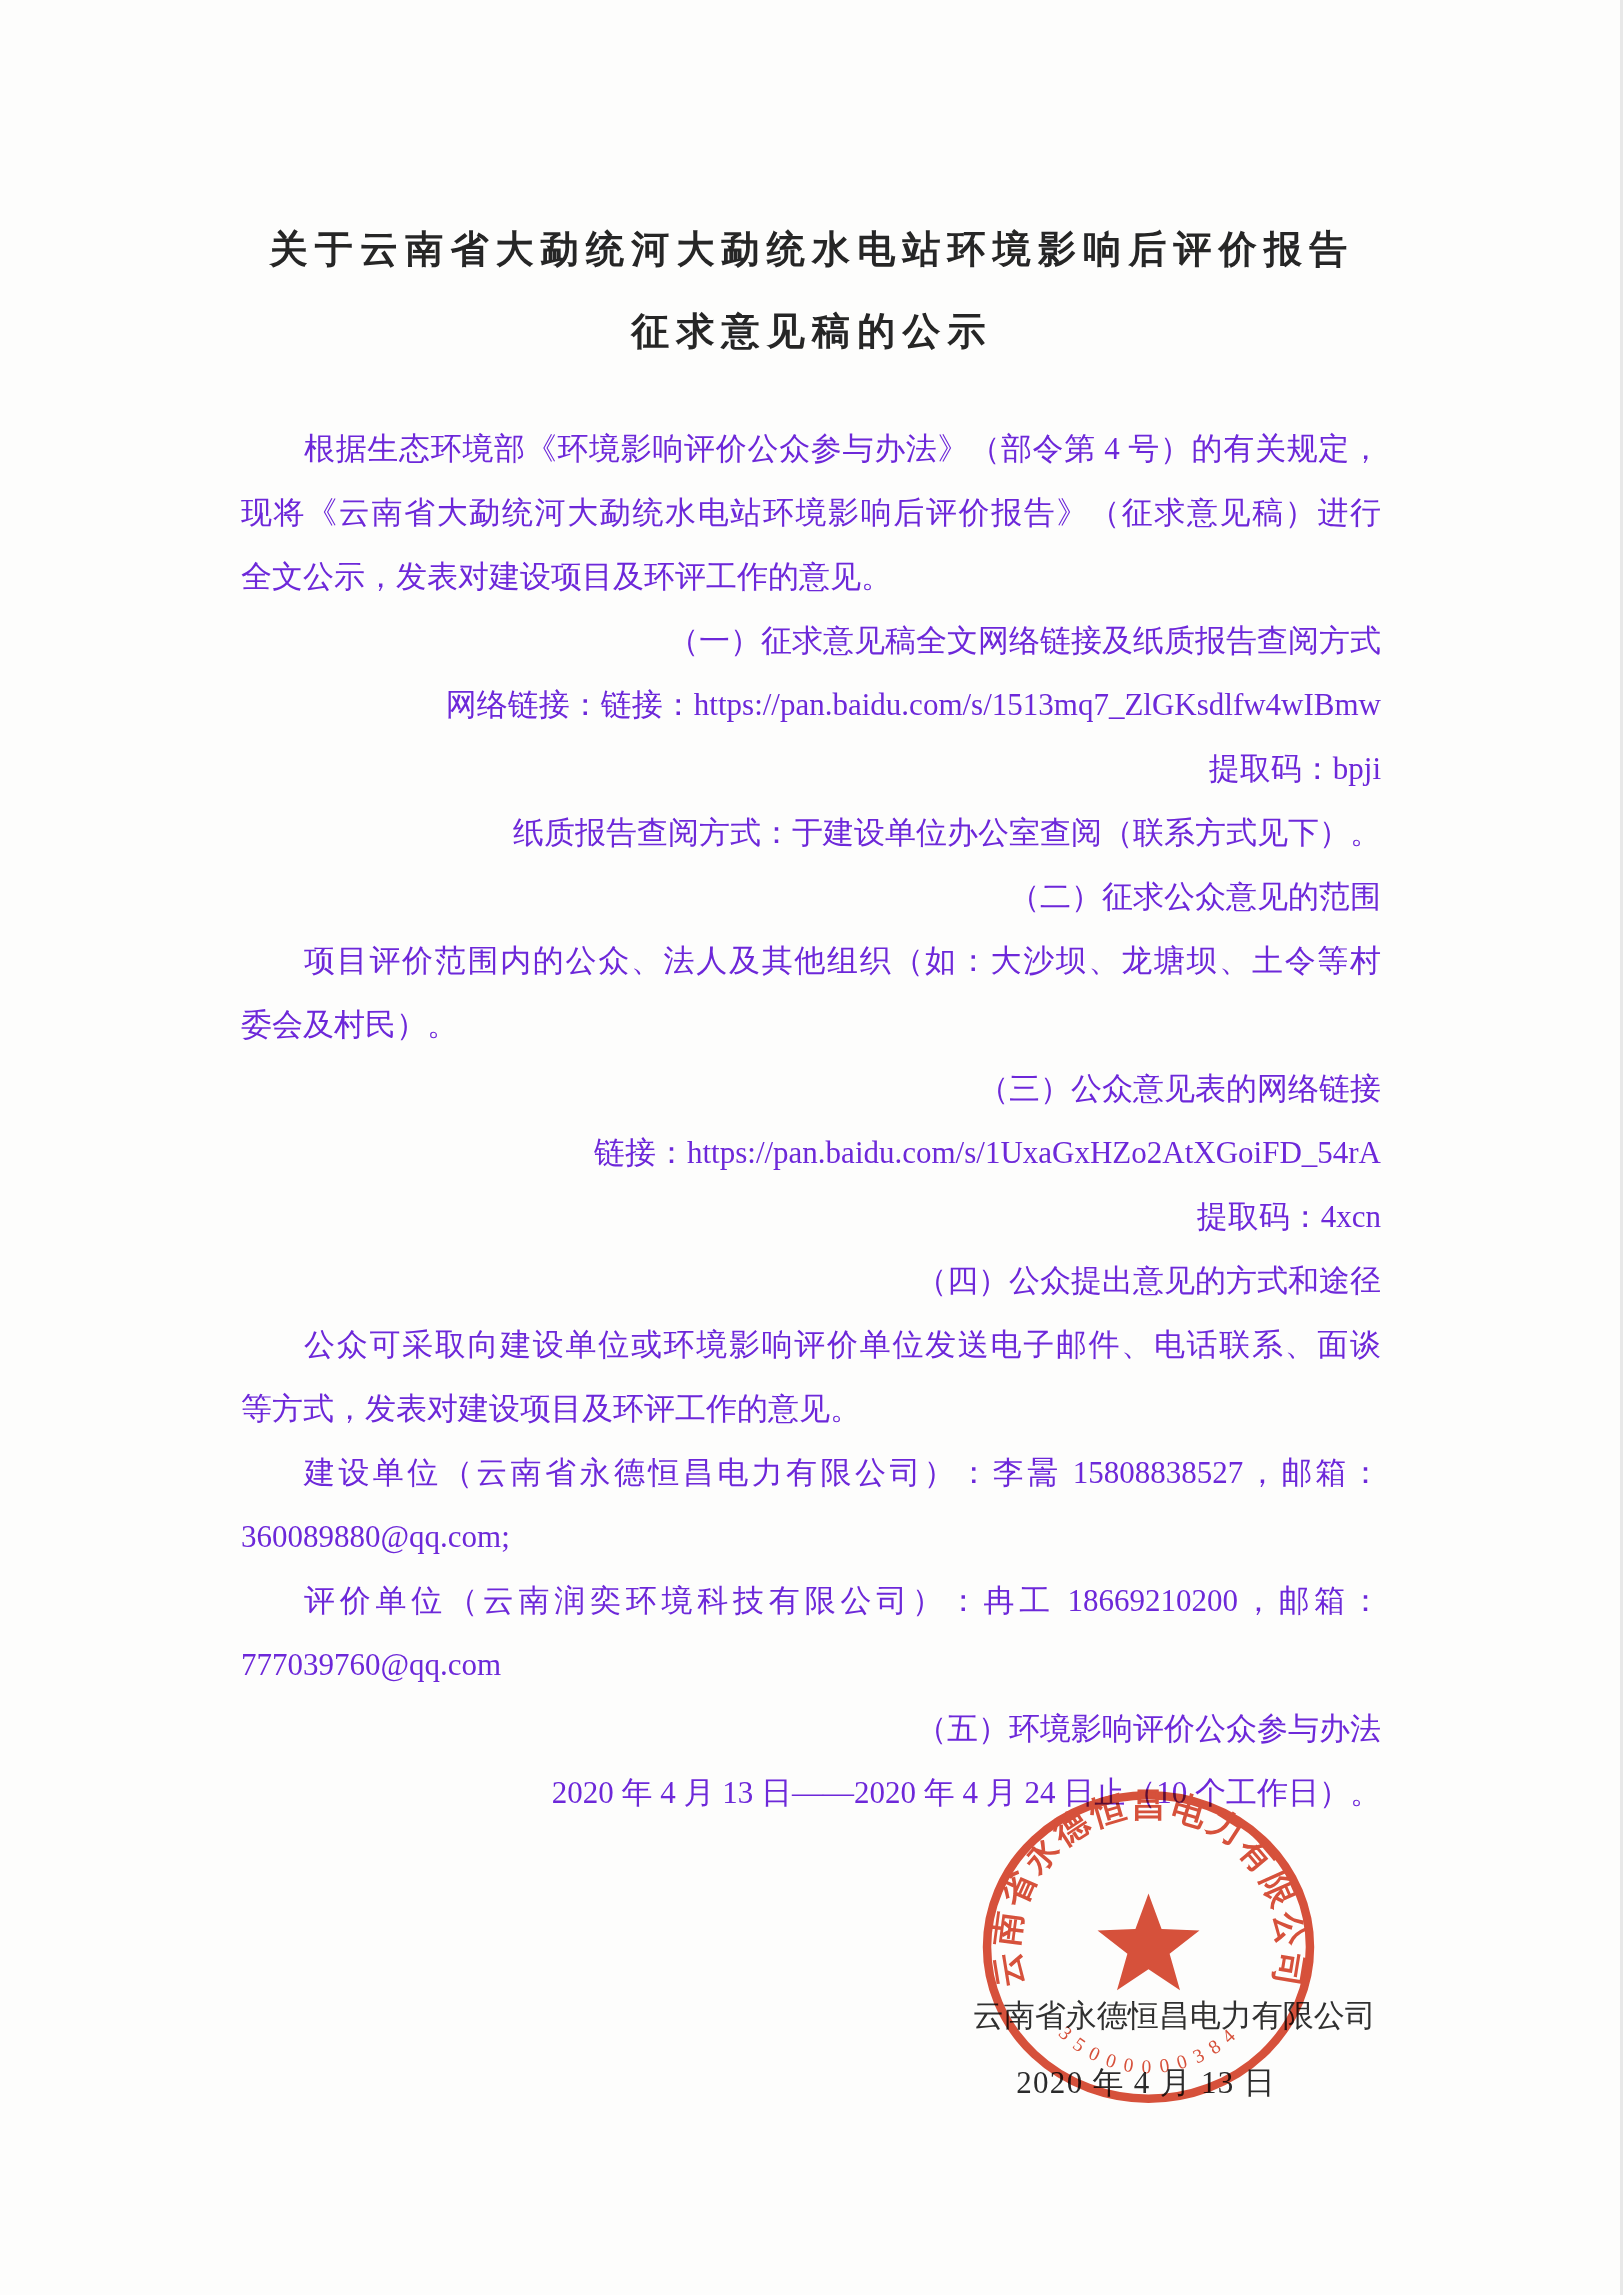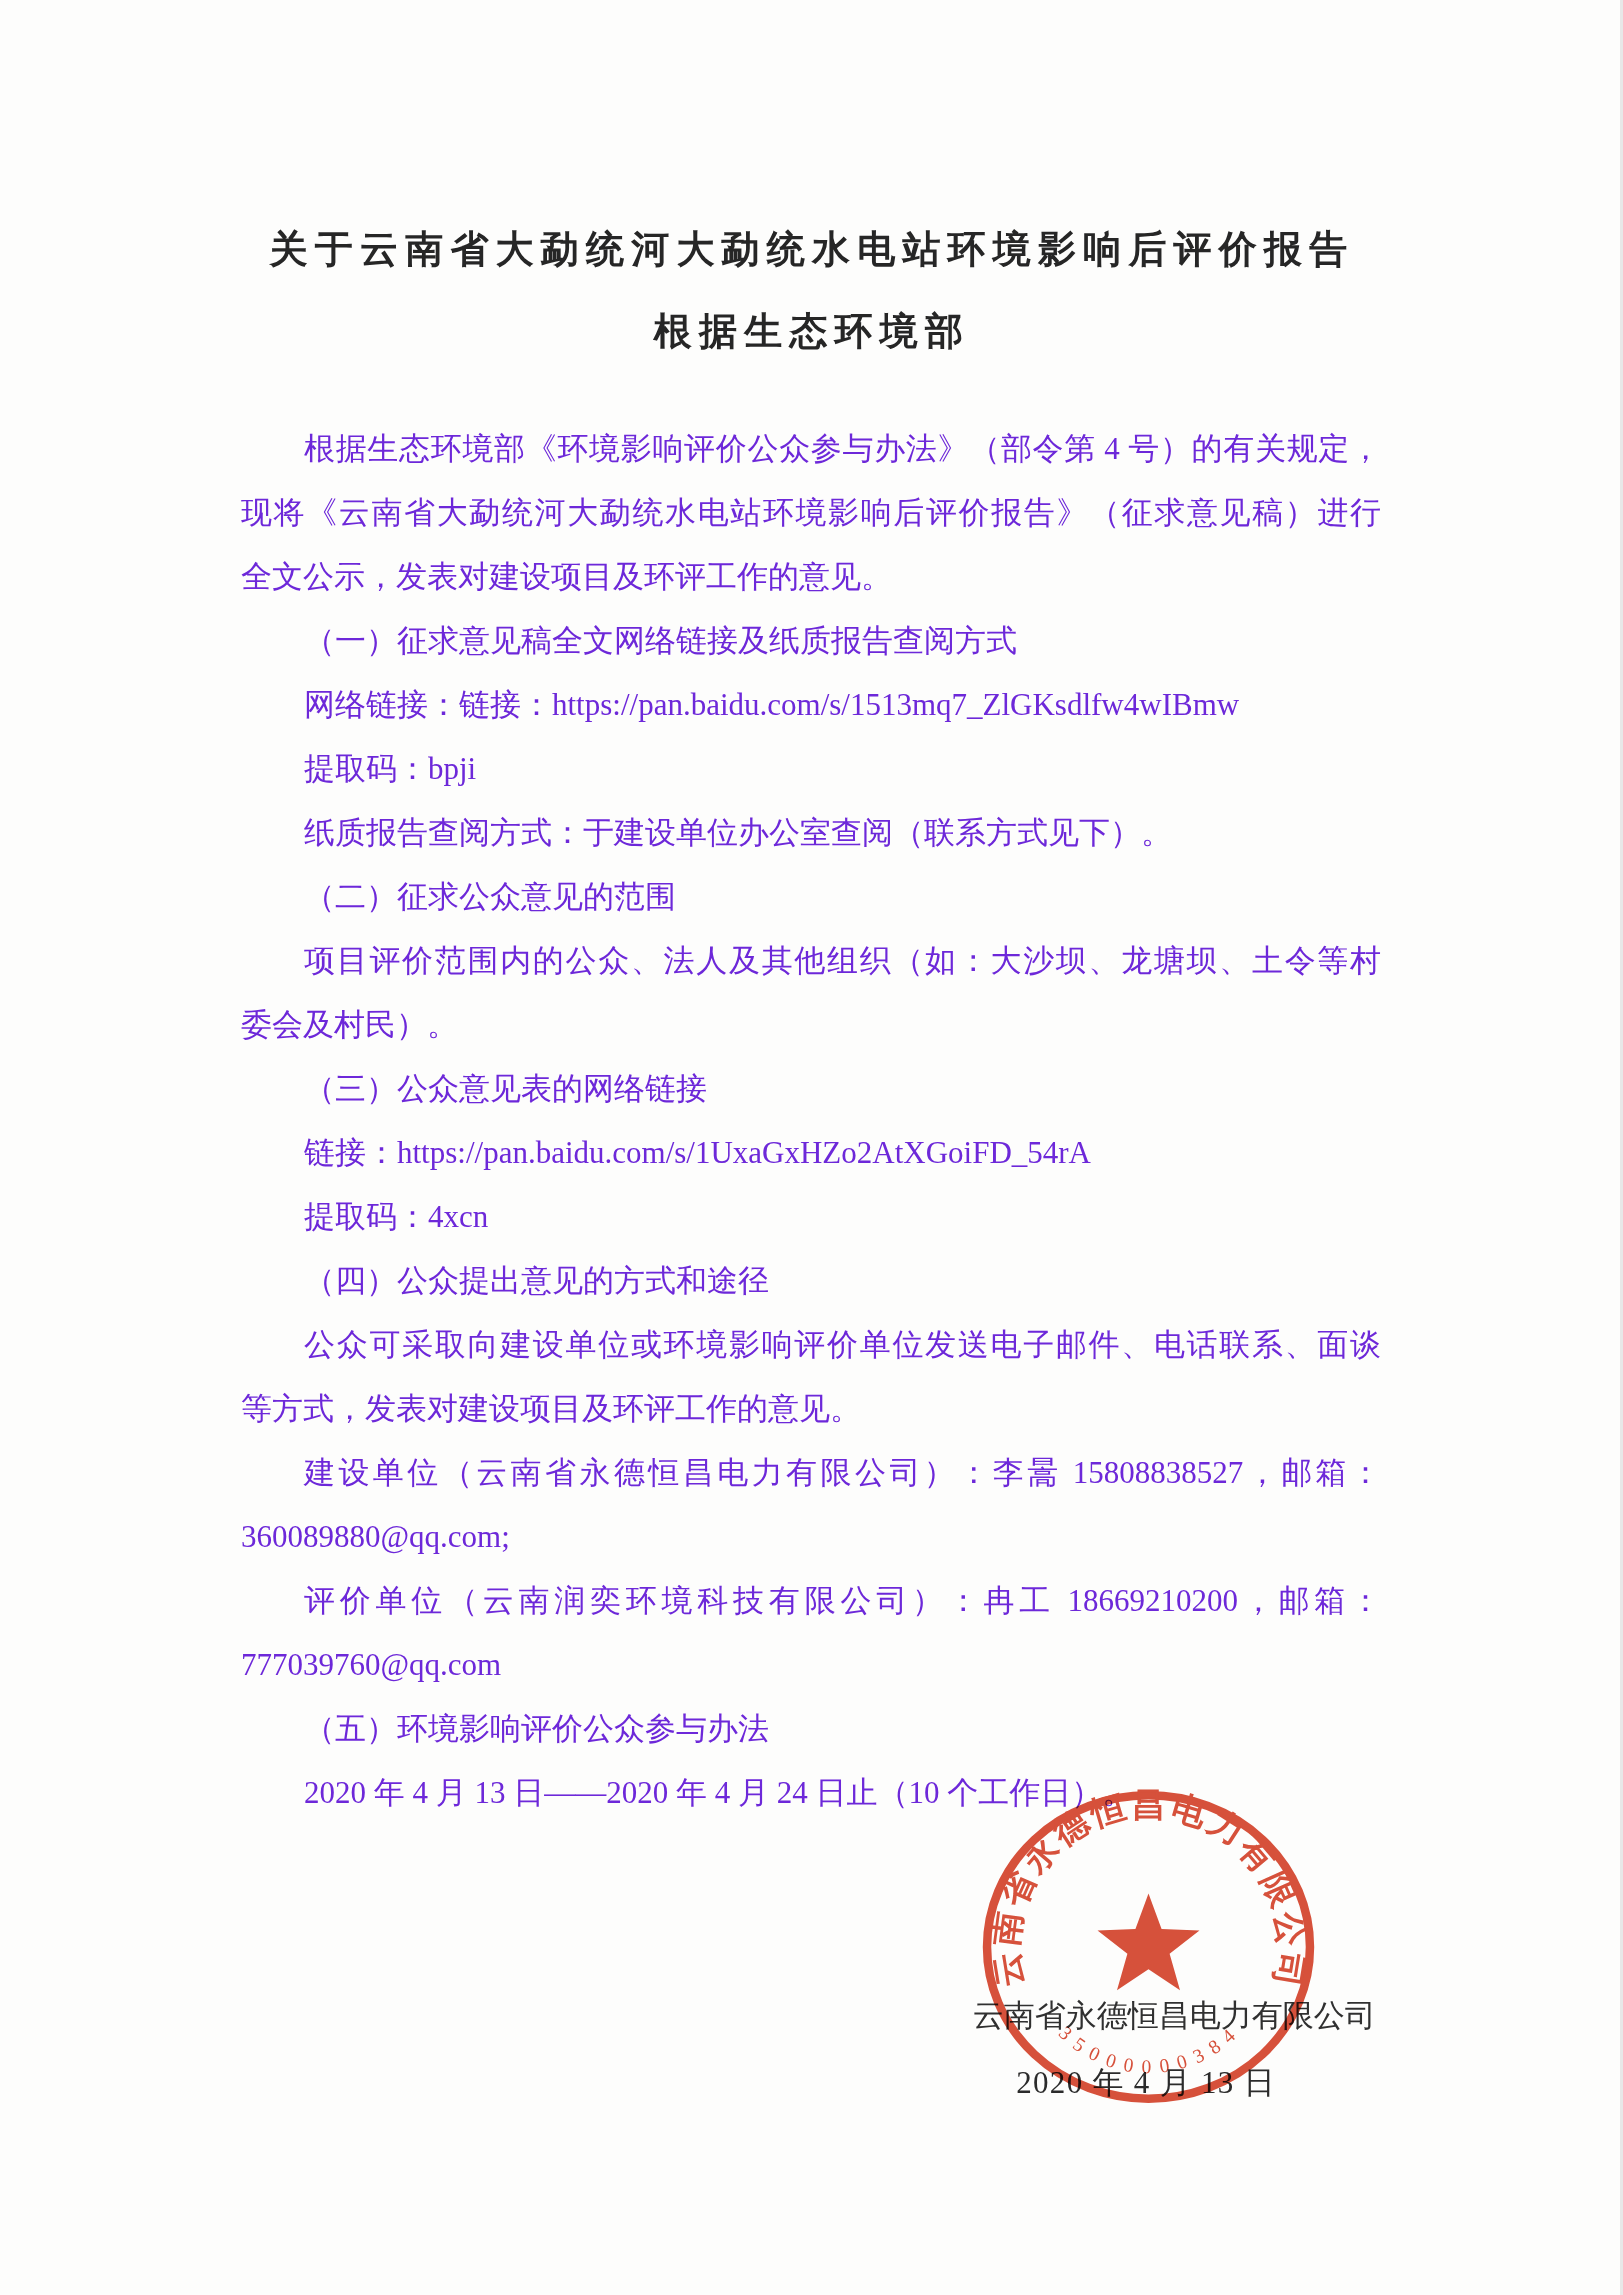--- a/index.html
+++ b/index.html
@@ -19,21 +19,21 @@
     letter-spacing:7.2px;
     line-height:82px;
     color:#262626;
   }
   .body-block{
     position:absolute;left:241px;top:417px;width:1140px;
     font-size:31px;line-height:64px;
     color:#6d28d9;
   }
   .line{white-space:nowrap;}
-  .line.indent{text-indent:63px;}
+  .line.indent{text-indent:63px;text-align:right;}
   .line.j{white-space:normal;text-align:justify;text-align-last:justify;text-justify:inter-character;}
   .u{
     text-decoration-thickness:2px;
     text-underline-offset:7.9px;
   }
   .sig-company{
     position:absolute;left:241px;top:1984px;width:1140px;height:64px;
     line-height:64px;font-size:31px;text-align:right;padding-right:0;
     box-sizing:border-box;color:#303030;
   }
@@ -51,21 +51,21 @@
   }
   .seal text{font-family:"Liberation Serif","DejaVu Serif",serif;}
 </style>
 </head>
 <body>
 
 <div class="page">
 
   <div class="title">
     <div>关于云南省大勐统河大勐统水电站环境影响后评价报告</div>
-    <div>根据生态环境部</div>
+    <div>征求意见稿的公示</div>
   </div>
 
   <div class="body-block">
       <div class="line indent j"><span>根据生态环境部《环境影响评价公众参与办法》（部令第 4 号）的有关规定，</span></div>
       <div class="line j"><span>现将《云南省大勐统河大勐统水电站环境影响后评价报告》（征求意见稿）进行</span></div>
       <div class="line"><span>全文公示，发表对建设项目及环评工作的意见。</span></div>
       <div class="line indent"><span>（一）征求意见稿全文网络链接及纸质报告查阅方式</span></div>
       <div class="line indent"><span>网络链接：</span><span class="u">链接：https://pan.baidu.com/s/1513mq7_ZlGKsdlfw4wIBmw</span></div>
       <div class="line indent"><span class="u">提取码：bpji</span></div>
       <div class="line indent"><span>纸质报告查阅方式：于建设单位办公室查阅（联系方式见下）。</span></div>

